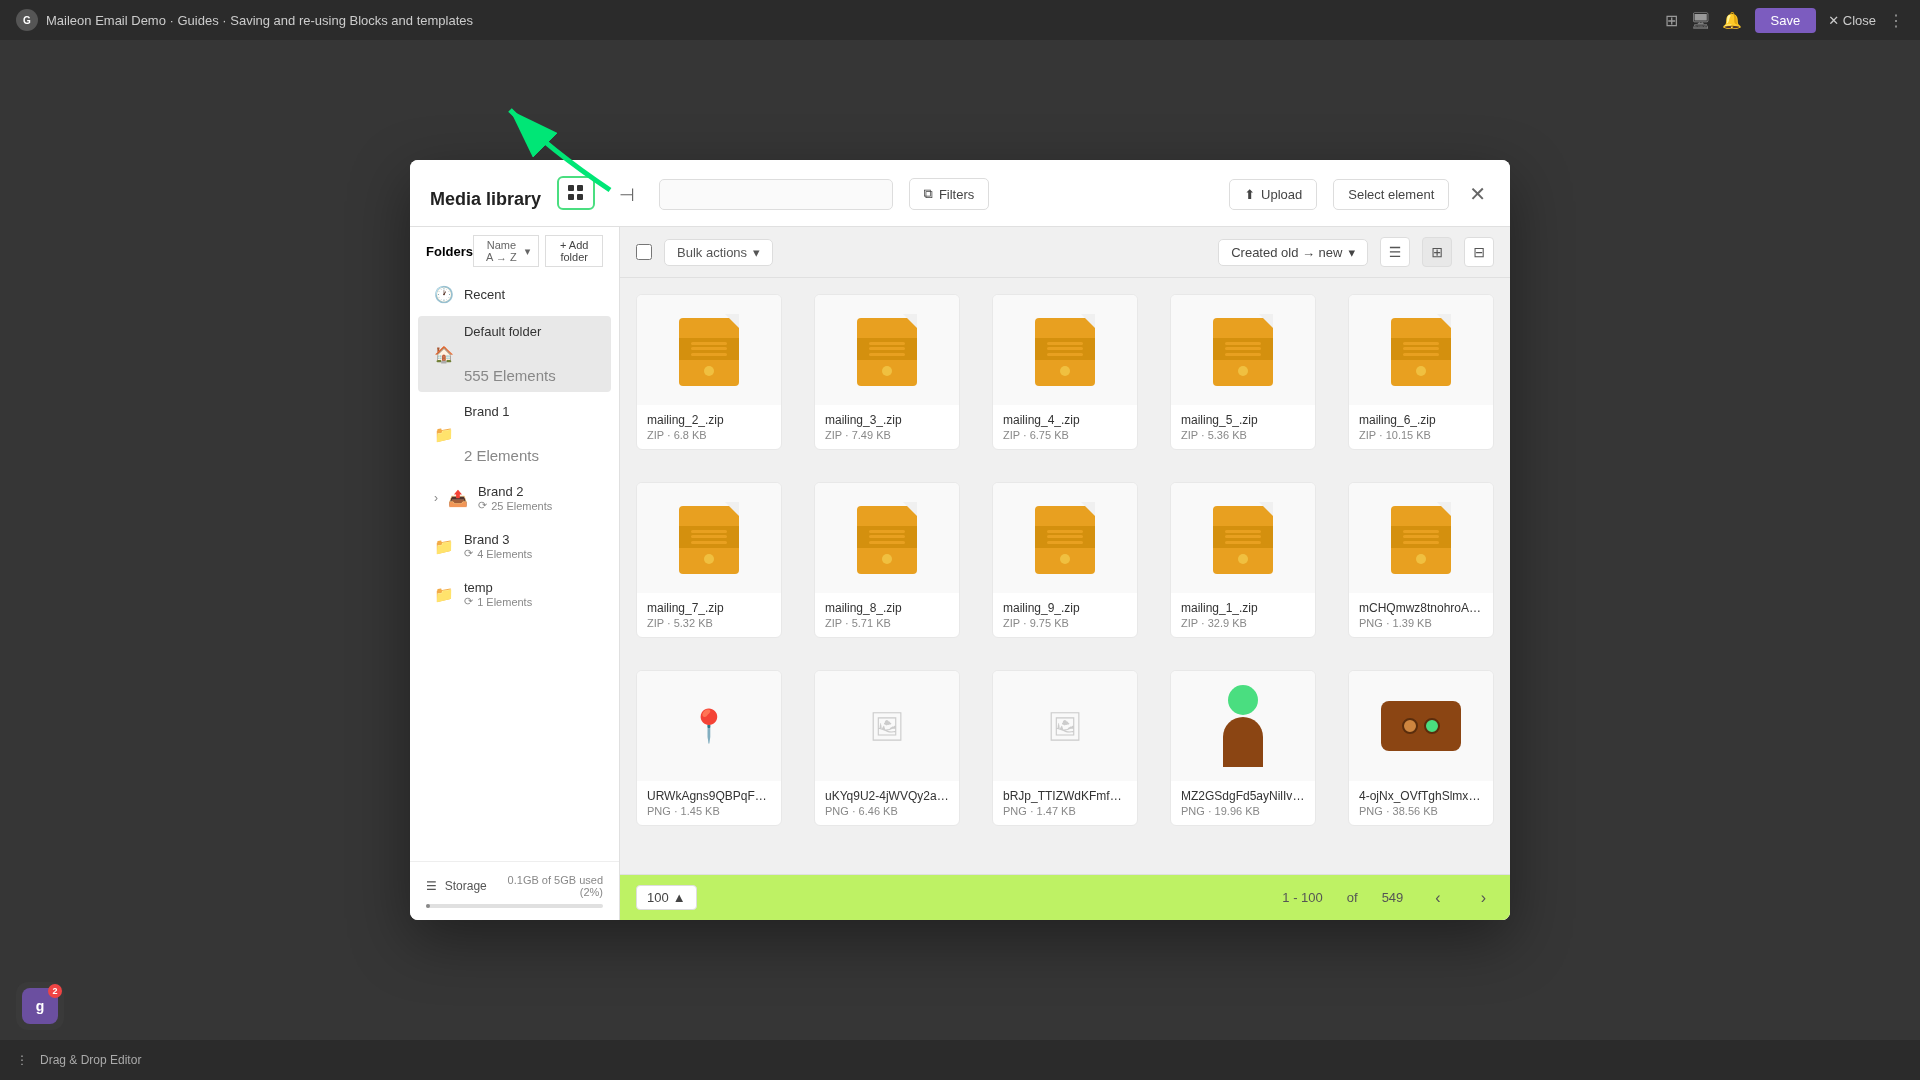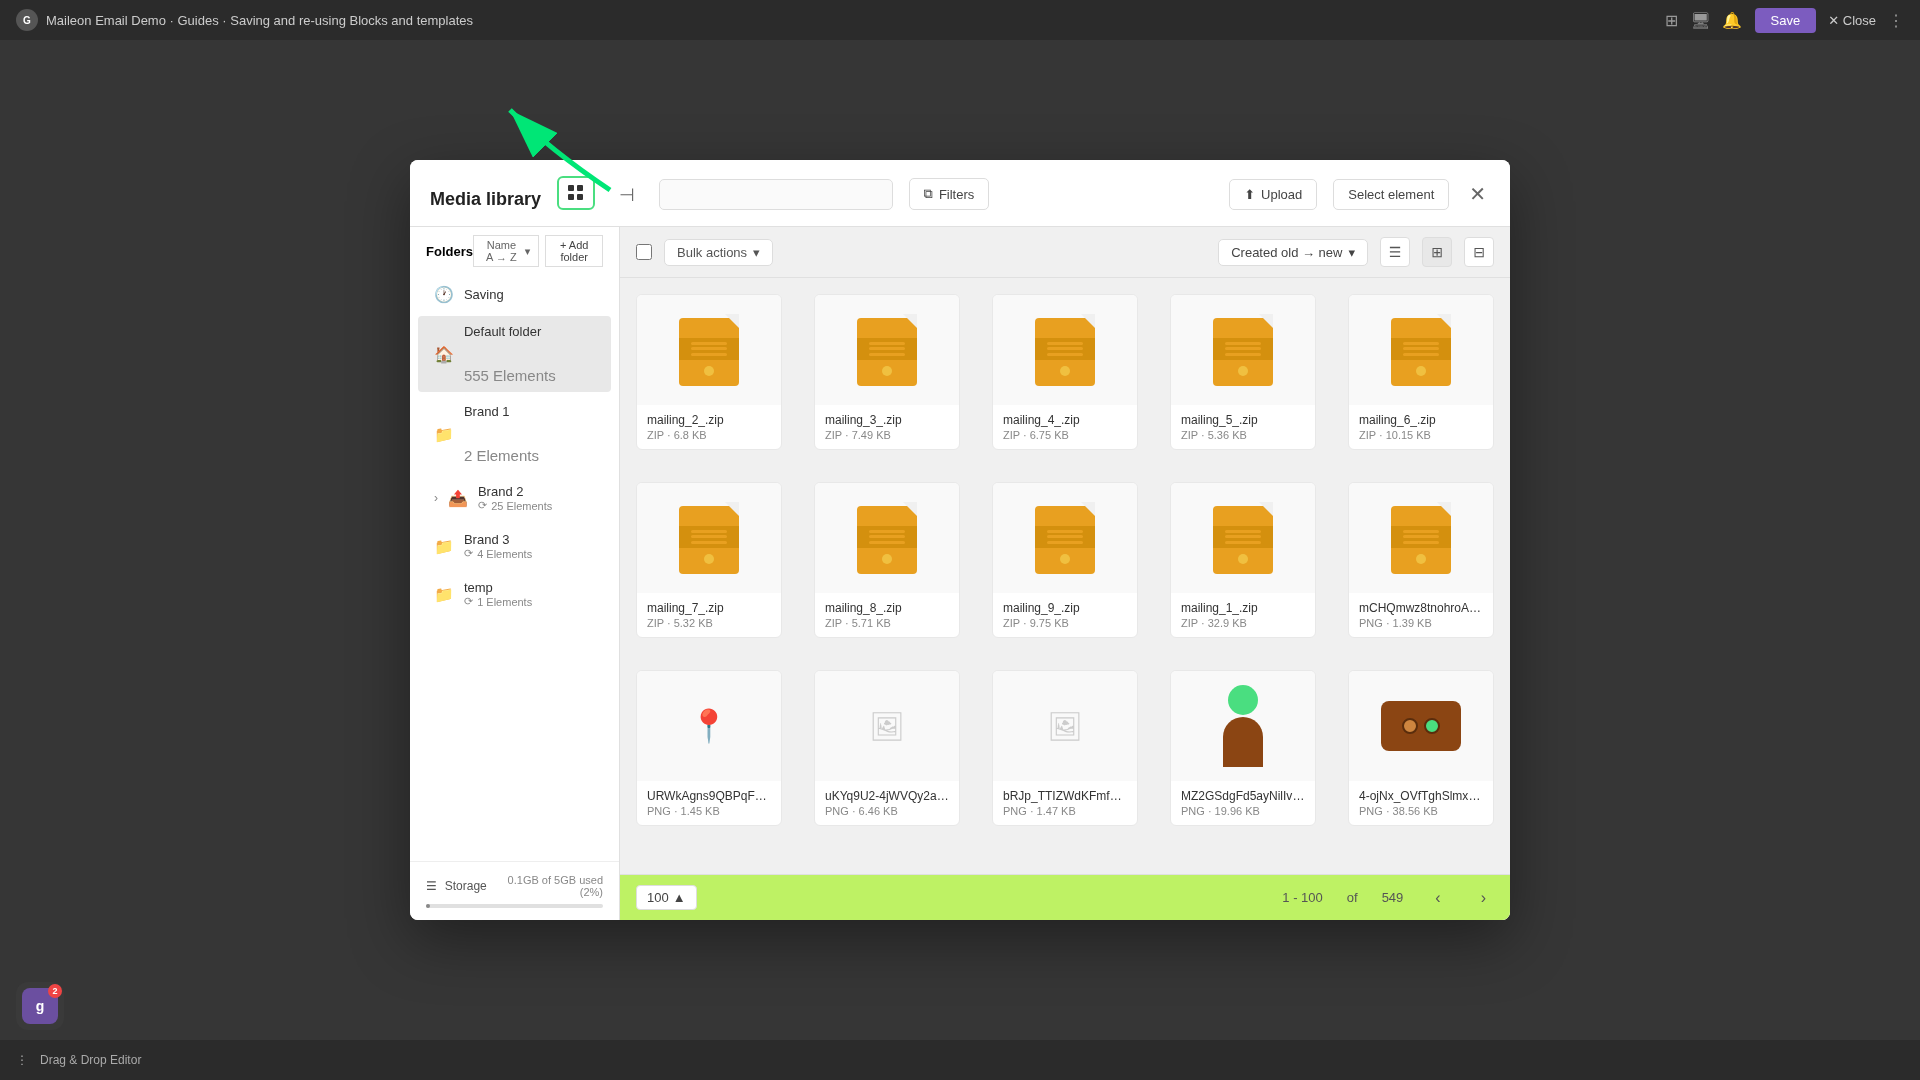--- a/index.html
+++ b/index.html
@@ -597,21 +597,21 @@
               <span>Name A → Z</span>
               <span>▾</span>
             </button>
             <button class="add-folder-btn">+ Add folder</button>
           </div>
         </div>
 
         <div class="sidebar-item">
           <span class="sidebar-item-icon">🕐</span>
           <div class="sidebar-item-text">
-            <div class="sidebar-item-name">Saving</div>
+            <div class="sidebar-item-name">Recent</div>
           </div>
         </div>
 
         <div class="sidebar-item active">
           <span class="sidebar-item-icon">🏠</span>
           <div class="sidebar-item-text">
             <div class="sidebar-item-name">Default folder</div>
             <div class="sidebar-item-count">555 Elements</div>
           </div>
         </div>

